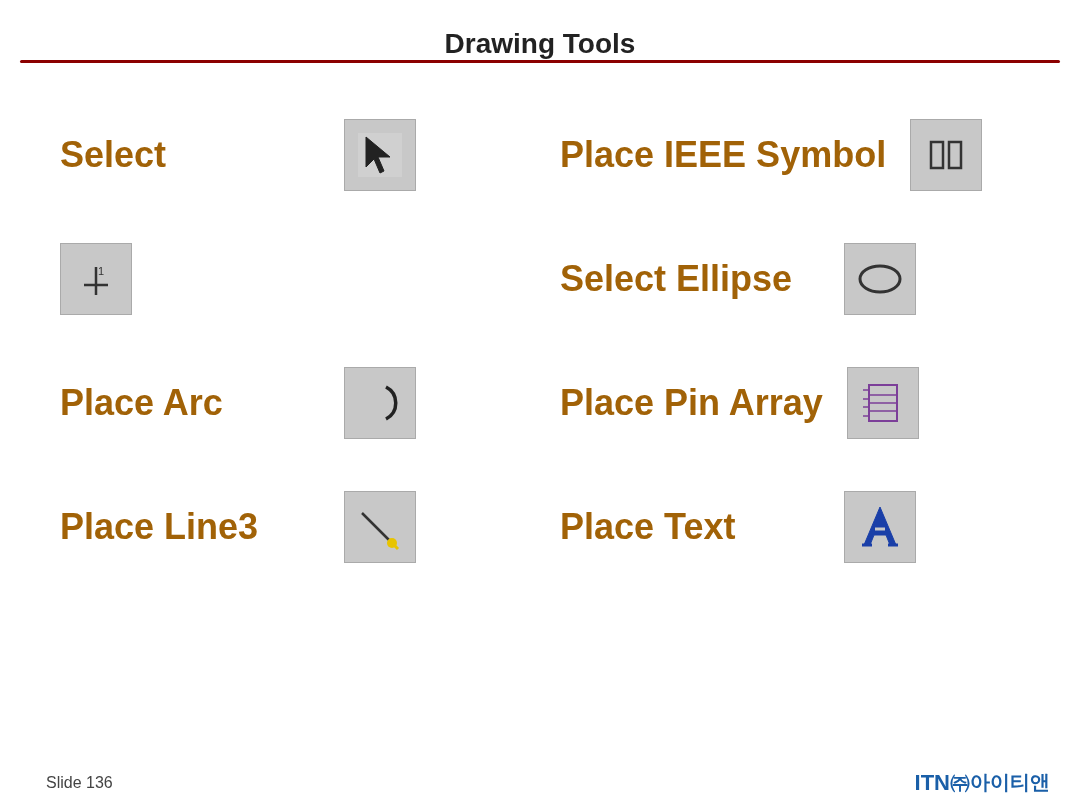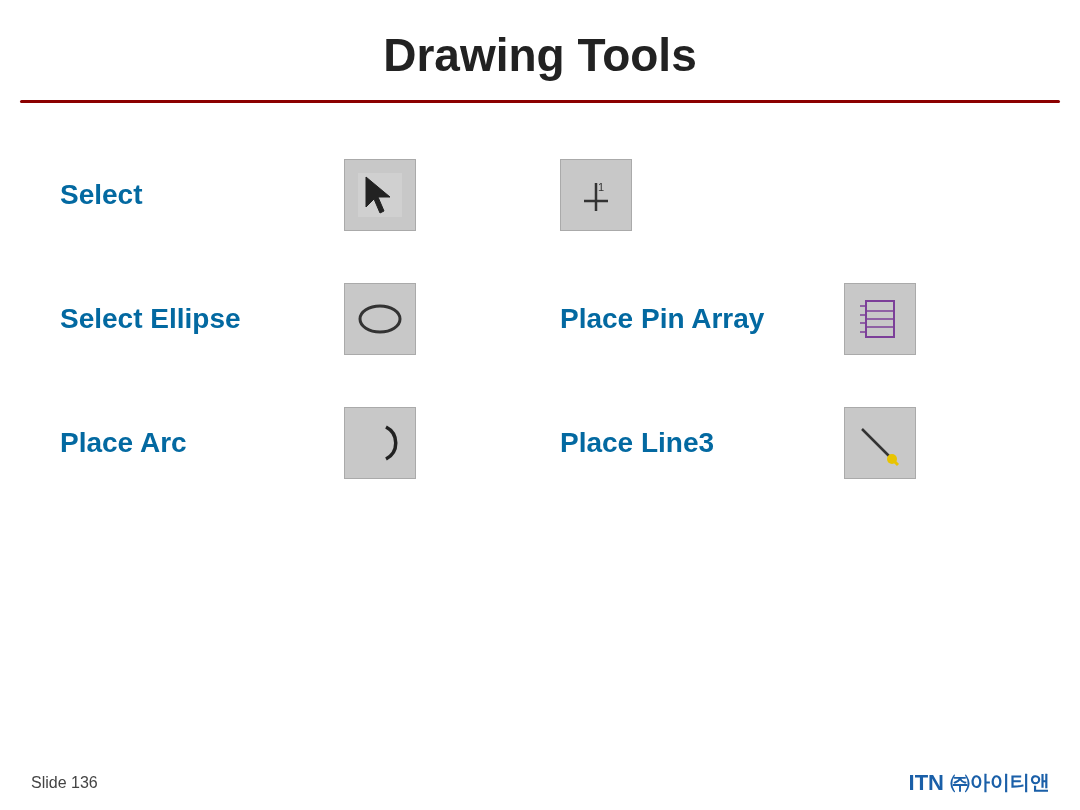--- a/index.html
+++ b/index.html
@@ -7,25 +7,24 @@
       width: 1080px;
       height: 810px;
       background: #ffffff;
       font-family: Arial, Helvetica, sans-serif;
       overflow: hidden;
       position: relative;
     }
 
     .page-title {
       text-align: center;
-      font-size: 46px;
+      font-size: 28px;
       font-weight: bold;
       color: #222;
       padding-top: 28px;
-      padding-bottom: 18px;
     }
 
     .divider {
       width: calc(100% - 40px);
       margin: 0 20px;
       height: 3px;
       background: #8b0000;
       border-radius: 2px;
     }
 
@@ -40,23 +39,23 @@
     }
 
     .tool-item {
       display: flex;
       align-items: center;
       gap: 24px;
       padding: 10px 20px;
     }
 
     .tool-label {
-      font-size: 28px;
-      font-weight: bold;
-      color: #0369a1;
+      font-size: 36px;
+      font-weight: bold;
+      color: #a16207;
       min-width: 260px;
     }
 
     .tool-icon {
       width: 72px;
       height: 72px;
       background: #c8c8c8;
       border: 1px solid #aaa;
       display: flex;
       align-items: center;
@@ -104,37 +103,36 @@
       width: 52px; height: 52px;
     }
 
     .icon-text svg {
       width: 52px; height: 52px;
     }
 
     .footer {
       position: absolute;
       bottom: 14px;
-      left: 1px;
+      left: 16px;
       right: 0;
       display: flex;
       justify-content: space-between;
       align-items: center;
       padding: 0 30px;
     }
 
     .slide-num {
       font-size: 16px;
       color: #444;
     }
 
     .logo-area {
       display: flex;
       align-items: center;
-      gap: 6px;
     }
 
     .logo-itn {
       font-size: 22px;
       font-weight: bold;
       color: #1a5fa8;
     }
 
     .logo-korean {
       font-size: 20px;
@@ -157,40 +155,62 @@
       <svg viewBox="0 0 44 44" fill="none" xmlns="http://www.w3.org/2000/svg">
 
         <rect x="0" y="0" width="44" height="44" fill="#d0d0d0"></rect>
 
         <polygon points="8,4 8,34 16,26 22,40 26,38 20,24 32,24" fill="#222" stroke="#222" stroke-width="1"></polygon>
       </svg>
     </div>
   </div>
 
 
+  <div class="tool-item">
+    <span class="tool-label">Place IEEE Symbol</span>
+    <div class="tool-icon icon-ieee">
+      <svg viewBox="0 0 50 50" fill="none" xmlns="http://www.w3.org/2000/svg">
+        <rect x="0" y="0" width="50" height="50" fill="#c8c8c8"></rect>
+
+        <rect x="10" y="12" width="12" height="26" fill="none" stroke="#333" stroke-width="2.5"></rect>
+        <rect x="28" y="12" width="12" height="26" fill="none" stroke="#333" stroke-width="2.5"></rect>
+      </svg>
+    </div>
+  </div>
 
 
   <div class="tool-item">
     <div class="tool-icon icon-pin">
       <svg viewBox="0 0 52 52" fill="none" xmlns="http://www.w3.org/2000/svg">
         <rect x="0" y="0" width="52" height="52" fill="#c8c8c8"></rect>
 
         <line x1="26" y1="14" x2="26" y2="42" stroke="#333" stroke-width="2.5"></line>
         <line x1="14" y1="32" x2="38" y2="32" stroke="#333" stroke-width="2.5"></line>
         <text x="28" y="22" font-size="11" fill="#333" font-family="Arial">1</text>
       </svg>
     </div>
   </div>
 
   <div class="tool-item">
     <span class="tool-label">Select Ellipse</span>
     <div class="tool-icon icon-ellipse">
       <svg viewBox="0 0 52 52" fill="none" xmlns="http://www.w3.org/2000/svg">
         <rect x="0" y="0" width="52" height="52" fill="#c8c8c8"></rect>
         <ellipse cx="26" cy="26" rx="20" ry="13" fill="none" stroke="#333" stroke-width="3"></ellipse>
+      </svg>
+    </div>
+  </div>
+
+  <div class="tool-item">
+    <span class="tool-label">Place Arc</span>
+    <div class="tool-icon icon-arc">
+      <svg viewBox="0 0 52 52" fill="none" xmlns="http://www.w3.org/2000/svg">
+        <rect x="0" y="0" width="52" height="52" fill="#c8c8c8"></rect>
+
+        <path d="M32 10 A18 18 0 0 1 32 42" fill="none" stroke="#222" stroke-width="3.5"></path>
       </svg>
     </div>
   </div>
 
   <div class="tool-item">
     <span class="tool-label">Place Pin Array</span>
     <div class="tool-icon icon-pinarray">
       <svg viewBox="0 0 52 52" fill="none" xmlns="http://www.w3.org/2000/svg">
         <rect x="0" y="0" width="52" height="52" fill="#c8c8c8"></rect>
 
@@ -201,44 +221,47 @@
 
         <line x1="6" y1="13" x2="12" y2="13" stroke="#7c3f99" stroke-width="1.5"></line>
         <line x1="6" y1="22" x2="12" y2="22" stroke="#7c3f99" stroke-width="1.5"></line>
         <line x1="6" y1="30" x2="12" y2="30" stroke="#7c3f99" stroke-width="1.5"></line>
         <line x1="6" y1="39" x2="12" y2="39" stroke="#7c3f99" stroke-width="1.5"></line>
       </svg>
     </div>
   </div>
 
   <div class="tool-item">
-    <span class="tool-label">Place Arc</span>
-    <div class="tool-icon icon-arc">
-      <svg viewBox="0 0 52 52" fill="none" xmlns="http://www.w3.org/2000/svg">
-        <rect x="0" y="0" width="52" height="52" fill="#c8c8c8"></rect>
-
-        <path d="M32 10 A18 18 0 0 1 32 42" fill="none" stroke="#222" stroke-width="3.5"></path>
-      </svg>
-    </div>
-  </div>
-
-  <div class="tool-item">
     <span class="tool-label">Place Line3</span>
     <div class="tool-icon icon-line3">
       <svg viewBox="0 0 52 52" fill="none" xmlns="http://www.w3.org/2000/svg">
         <rect x="0" y="0" width="52" height="52" fill="#c8c8c8"></rect>
 
         <line x1="8" y1="12" x2="38" y2="42" stroke="#333" stroke-width="2.5"></line>
 
         <circle cx="38" cy="42" r="5" fill="#e8c400"></circle>
         <line x1="38" y1="42" x2="44" y2="48" stroke="#e8c400" stroke-width="3"></line>
       </svg>
     </div>
   </div>
 
+  <div class="tool-item">
+    <span class="tool-label">Place Text</span>
+    <div class="tool-icon icon-text">
+      <svg viewBox="0 0 52 52" fill="none" xmlns="http://www.w3.org/2000/svg">
+        <rect x="0" y="0" width="52" height="52" fill="#c8c8c8"></rect>
+
+        <polygon points="26,6 10,44 16,44 20,34 32,34 36,44 42,44" fill="#1a3fa8" stroke="#1a3fa8" stroke-width="1" stroke-linejoin="round"></polygon>
+        <line x1="21" y1="28" x2="31" y2="28" stroke="#c8c8c8" stroke-width="3"></line>
+
+        <line x1="8" y1="44" x2="18" y2="44" stroke="#1a3fa8" stroke-width="3"></line>
+        <line x1="34" y1="44" x2="44" y2="44" stroke="#1a3fa8" stroke-width="3"></line>
+      </svg>
+    </div>
+  </div>
 
 </div>
 
 <div class="footer">
   <span class="slide-num">Slide 136</span>
   <div class="logo-area">
     <span class="logo-itn">ITN</span>
     <span class="logo-korean">㈜아이티앤</span>
   </div>
 </div>

